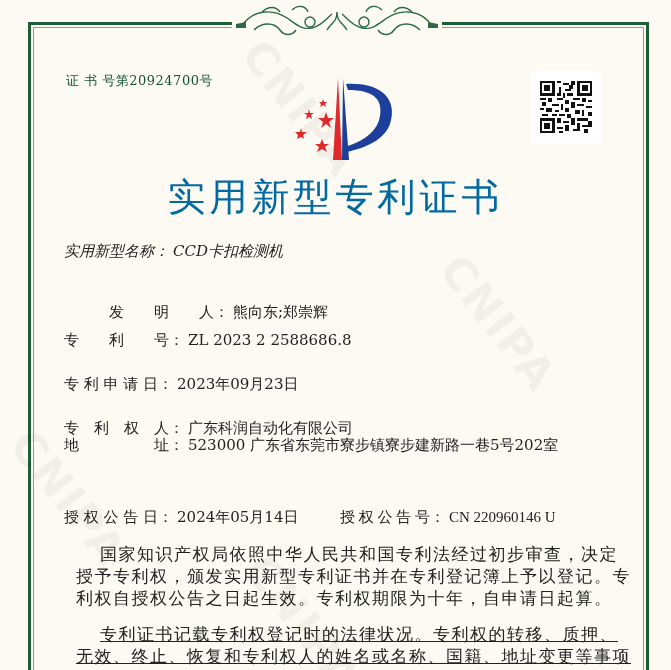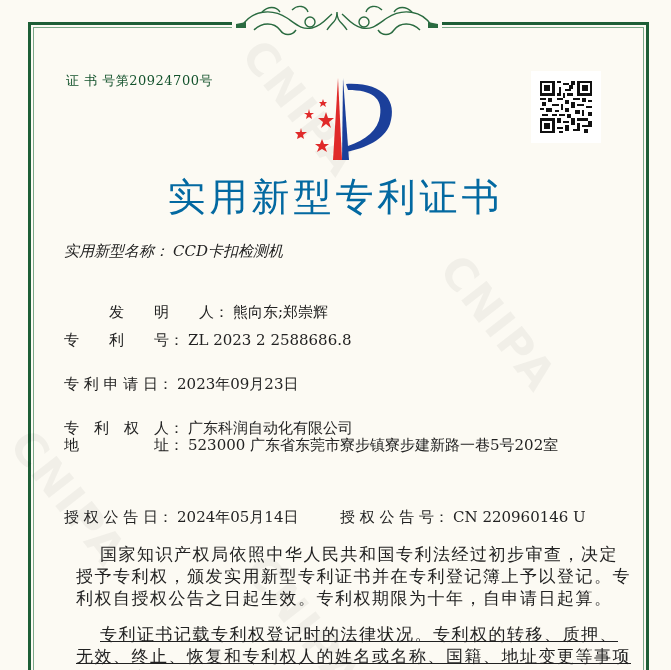--- a/index.html
+++ b/index.html
@@ -180,18 +180,18 @@
 </div>
 <div class="field" style="top:419px;">
   <span class="lbl">专　利　权　人：</span><span class="val">广东科润自动化有限公司</span>
 </div>
 <div class="field" style="top:436px;">
   <span class="lbl">地　　　　　址：</span><span class="val">523000 广东省东莞市寮步镇寮步建新路一巷5号202室</span>
 </div>
 <div class="field" style="top:508px;text-align:center;">
   <span class="lbl">授 权 公 告 日：</span><span class="val">2024年05月14日</span>
 </div>
-<div class="field" style="top:508px; left:340px;">
+<div class="field" style="top:508px; left:340px;font-family:Liberation Serif, serif;">
   <span class="lbl">授 权 公 告 号：</span><span class="val">CN 220960146 U</span>
 </div>
 
 <div class="para" style="top:543px;">国家知识产权局依照中华人民共和国专利法经过初步审查，决定授予专利权，颁发实用新型专利证书并在专利登记簿上予以登记。专利权自授权公告之日起生效。专利权期限为十年，自申请日起算。</div>
 <div class="para" style="top:623px;text-decoration:underline;">专利证书记载专利权登记时的法律状况。专利权的转移、质押、无效、终止、恢复和专利权人的姓名或名称、国籍、地址变更等事项记载在专利登记簿上。</div>
 
 </body></html>

